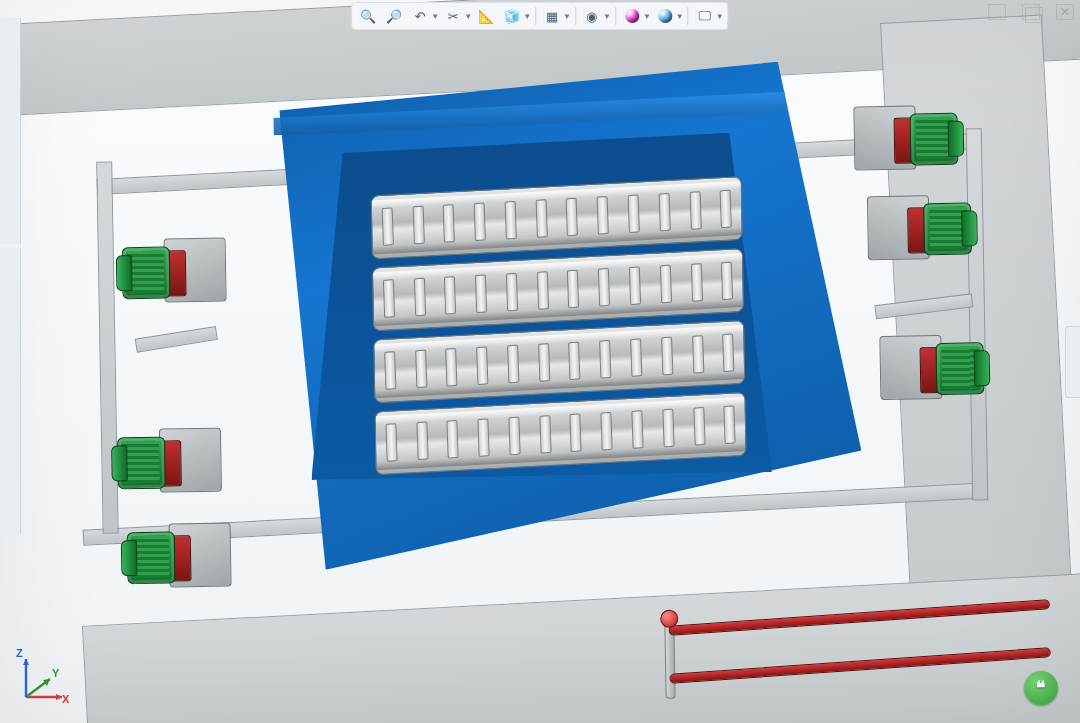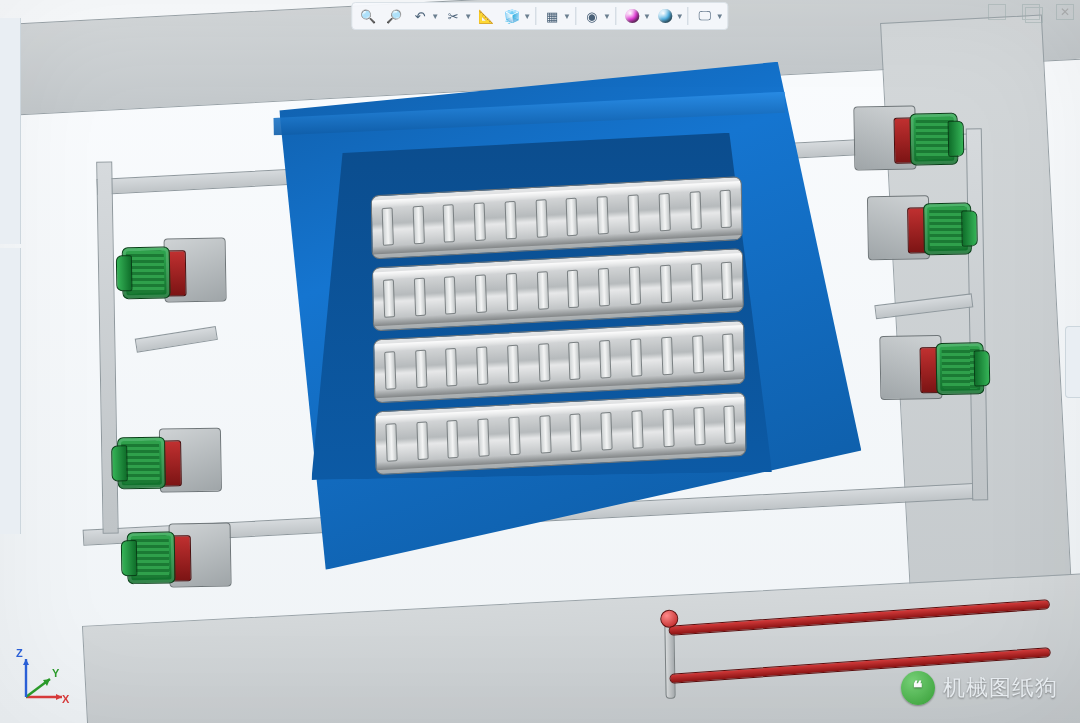--- a/index.html
+++ b/index.html
@@ -427,16 +427,15 @@
       <line x1="12" y1="48" x2="12" y2="10" stroke="#2a5fd6" stroke-width="2.4"></line>
       <polygon points="12,10 9,16 15,16" fill="#2a5fd6"></polygon>
     </svg>
     <span class="axis-label" style="left:48px; top:44px; color:#d63a3a">X</span>
     <span class="axis-label" style="left:38px; top:18px; color:#2a9a2a">Y</span>
     <span class="axis-label" style="left:2px;  top:-2px; color:#2a5fd6">Z</span>
   </div>
 
   <div class="watermark">
     <div class="wm-badge">❝</div>
-    <span>机械图纸狗</span>
   </div>
 
 </div>
 
 </body></html>

